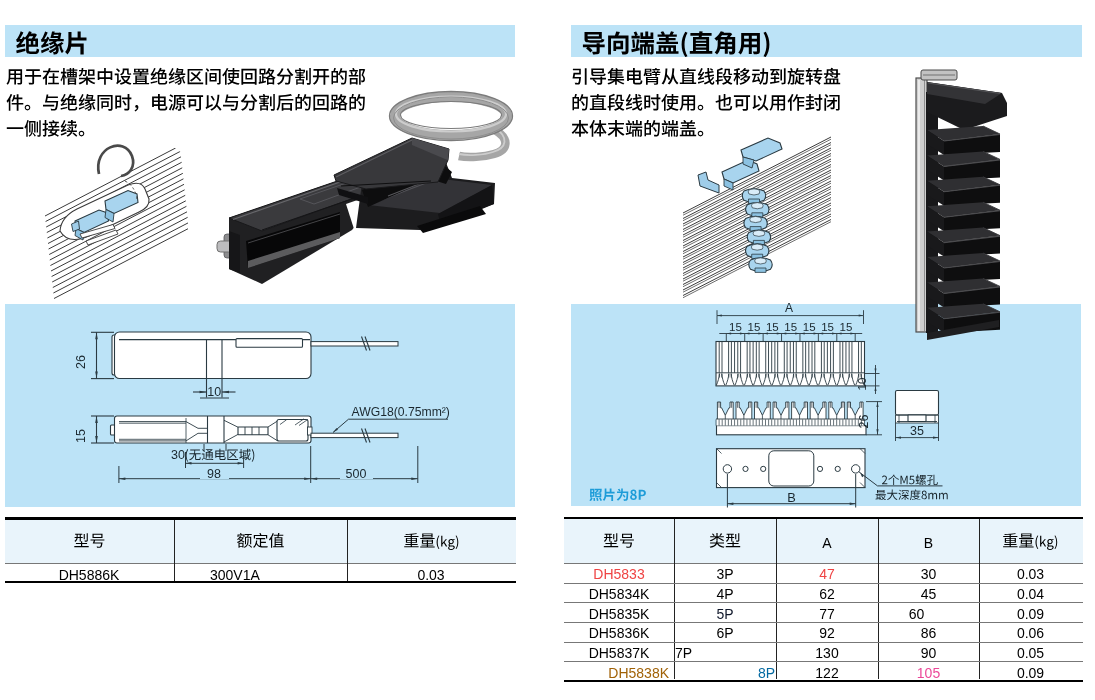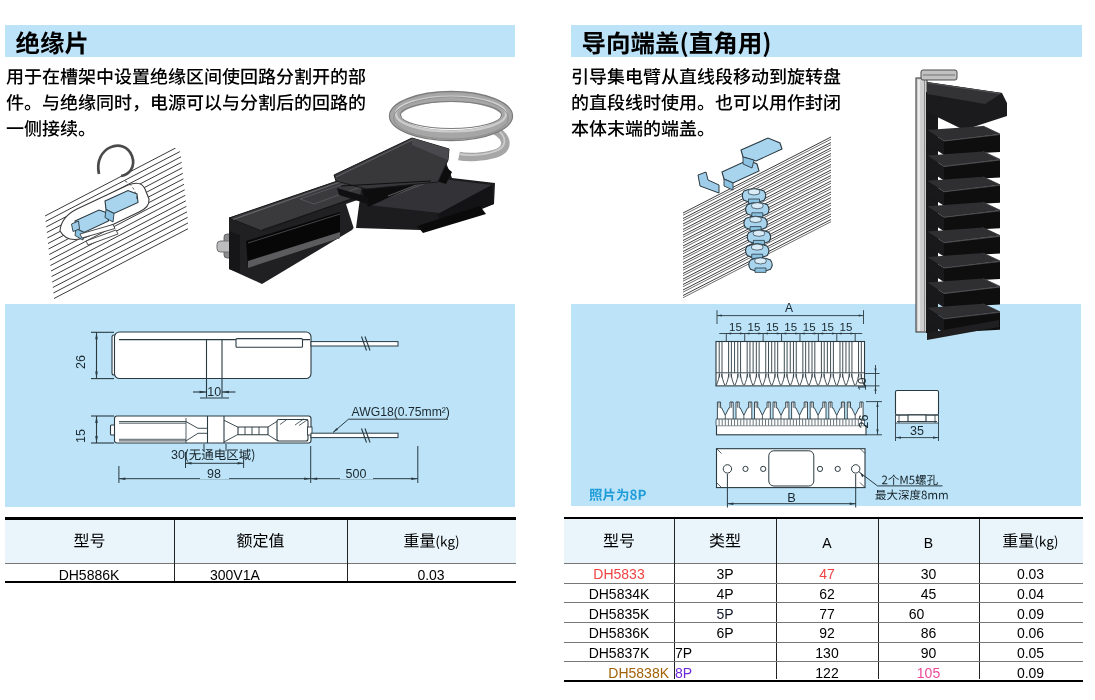--- a/index.html
+++ b/index.html
@@ -48,21 +48,21 @@
 <div style="position:absolute;left:878.5px;top:625.1800000000001px;width:100px;font:400 14px/17px 'Liberation Sans', sans-serif;color:#000;text-align:center;white-space:nowrap">86</div>
 <div style="position:absolute;left:980.5px;top:625.1800000000001px;width:100px;font:400 14px/17px 'Liberation Sans', sans-serif;color:#000000;text-align:center;white-space:nowrap">0.06</div>
 <div style="position:absolute;left:564px;top:641.74px;width:518.5px;height:1px;background:#777;"></div>
 <div style="position:absolute;left:569px;top:644.84px;width:100px;font:400 14px/17px 'Liberation Sans', sans-serif;color:#000;text-align:center;white-space:nowrap">DH5837K</div>
 <div style="position:absolute;left:675px;top:644.84px;width:100px;font:400 14px/17px 'Liberation Sans', sans-serif;color:#000;text-align:left;white-space:nowrap">7P</div>
 <div style="position:absolute;left:777px;top:644.84px;width:100px;font:400 14px/17px 'Liberation Sans', sans-serif;color:#000;text-align:center;white-space:nowrap">130</div>
 <div style="position:absolute;left:878.5px;top:644.84px;width:100px;font:400 14px/17px 'Liberation Sans', sans-serif;color:#000;text-align:center;white-space:nowrap">90</div>
 <div style="position:absolute;left:980.5px;top:644.84px;width:100px;font:400 14px/17px 'Liberation Sans', sans-serif;color:#000;text-align:center;white-space:nowrap">0.05</div>
 <div style="position:absolute;left:564px;top:661.4px;width:518.5px;height:1px;background:#777;"></div>
 <div style="position:absolute;left:569px;top:664.5px;width:100px;font:400 14px/17px 'Liberation Sans', sans-serif;color:#a16207;text-align:right;white-space:nowrap">DH5838K</div>
-<div style="position:absolute;left:675px;top:664.5px;width:100px;font:400 14px/17px 'Liberation Sans', sans-serif;color:#6d28d9;text-align:left;white-space:nowrap">8P</div>
+<div style="position:absolute;left:675px;top:664.5px;width:100px;font:400 14px/17px 'Liberation Sans', sans-serif;color:#0369a1;text-align:right;white-space:nowrap">8P</div>
 <div style="position:absolute;left:777px;top:664.5px;width:100px;font:400 14px/17px 'Liberation Sans', sans-serif;color:#000;text-align:center;white-space:nowrap">122</div>
 <div style="position:absolute;left:878.5px;top:664.5px;width:100px;font:400 14px/17px 'Liberation Sans', sans-serif;color:#ec4899;text-align:center;white-space:nowrap">105</div>
 <div style="position:absolute;left:980.5px;top:664.5px;width:100px;font:400 14px/17px 'Liberation Sans', sans-serif;color:#000;text-align:center;white-space:nowrap">0.09</div>
 <svg width="1095" height="700" viewBox="0 0 1095 700" style="position:absolute;left:0;top:0">
     <defs></defs>
 <path transform="translate(15.5,52.2)" d="M0.7 -1.7 1.2 1.1C3.7 0.5 7.0 -0.3 10.0 -1.1L9.8 -3.6C6.4 -2.8 3.0 -2.1 0.7 -1.7ZM13.5 -21.0C12.6 -18.6 11.1 -16.3 9.5 -14.6L7.7 -15.8C7.3 -14.9 6.8 -14.1 6.3 -13.3L4.2 -13.2C5.6 -15.1 6.9 -17.5 7.9 -19.7L5.2 -21.0C4.3 -18.1 2.6 -15.0 2.1 -14.3C1.5 -13.4 1.1 -12.9 0.6 -12.8C0.9 -12.0 1.3 -10.7 1.5 -10.1C1.9 -10.3 2.5 -10.5 4.7 -10.8C3.8 -9.5 3.1 -8.6 2.7 -8.2C1.9 -7.3 1.3 -6.8 0.7 -6.6C1.0 -5.9 1.4 -4.7 1.5 -4.1C2.2 -4.5 3.2 -4.8 9.6 -6.0C9.5 -6.6 9.6 -7.7 9.7 -8.5L5.4 -7.7C6.8 -9.5 8.3 -11.4 9.5 -13.4C9.9 -13.1 10.3 -12.8 10.6 -12.4V-2.1C10.6 1.0 11.6 1.8 14.7 1.8C15.4 1.8 19.0 1.8 19.7 1.8C22.5 1.8 23.3 0.7 23.7 -2.8C22.9 -2.9 21.8 -3.4 21.2 -3.8C21.0 -1.2 20.8 -0.7 19.5 -0.7C18.7 -0.7 15.7 -0.7 15.0 -0.7C13.5 -0.7 13.3 -0.9 13.3 -2.1V-5.4H22.5V-13.8H19.2C20.0 -14.9 20.9 -16.2 21.5 -17.4L19.7 -18.7L19.2 -18.6H15.5C15.7 -19.1 16.0 -19.7 16.2 -20.2ZM15.3 -11.3V-7.8H13.3V-11.3ZM17.8 -11.3H19.8V-7.8H17.8ZM17.7 -16.0C17.2 -15.2 16.8 -14.4 16.3 -13.8L16.3 -13.8H12.4C13.0 -14.5 13.5 -15.2 14.0 -16.0Z M25.5 -1.7 26.2 1.0C28.4 0.0 31.1 -1.2 33.7 -2.5L33.1 -4.8C30.3 -3.6 27.4 -2.4 25.5 -1.7ZM36.5 -20.8C36.1 -18.7 35.4 -16.0 34.9 -14.3H42.3L42.1 -13.3H33.6V-11.0H37.9C36.5 -10.1 34.8 -9.4 33.2 -8.9C33.6 -8.5 34.3 -7.4 34.6 -7.0C35.7 -7.4 36.9 -7.9 38.0 -8.6C38.3 -8.3 38.5 -8.0 38.7 -7.8C37.3 -6.8 35.2 -5.8 33.5 -5.3C34.0 -4.8 34.6 -3.9 34.9 -3.4C36.5 -4.0 38.4 -5.1 39.8 -6.1C40.0 -5.8 40.1 -5.5 40.2 -5.2C38.5 -3.6 35.5 -2.0 33.1 -1.2C33.7 -0.7 34.3 0.1 34.7 0.8C36.6 -0.0 38.9 -1.4 40.6 -2.8C40.6 -1.8 40.4 -1.1 40.1 -0.7C39.8 -0.2 39.5 -0.2 39.0 -0.2C38.5 -0.2 38.1 -0.2 37.5 -0.3C37.9 0.5 38.1 1.5 38.1 2.2C38.6 2.2 39.1 2.2 39.5 2.2C40.5 2.2 41.2 2.0 41.8 1.3C43.1 0.3 43.8 -2.7 42.7 -5.7L43.8 -6.2C44.2 -3.2 45.0 -0.6 46.5 1.0C46.9 0.3 47.7 -0.6 48.3 -1.1C46.9 -2.4 46.2 -4.7 45.8 -7.3C46.6 -7.7 47.3 -8.1 48.0 -8.6L46.1 -10.3C45.0 -9.5 43.3 -8.5 41.7 -7.7C41.3 -8.4 40.6 -9.1 39.9 -9.8C40.4 -10.1 41.0 -10.6 41.4 -11.0H48.2V-13.3H44.7C45.1 -15.2 45.5 -17.4 45.8 -19.3L43.9 -19.6L43.5 -19.4H38.9L39.2 -20.6ZM42.9 -17.5 42.7 -16.3H38.1L38.4 -17.5ZM26.1 -10.1C26.5 -10.3 27.1 -10.5 29.2 -10.7C28.4 -9.4 27.7 -8.5 27.3 -8.0C26.6 -7.2 26.1 -6.6 25.5 -6.4C25.8 -5.8 26.2 -4.6 26.3 -4.1C26.9 -4.5 27.8 -4.9 33.1 -6.4C33.0 -7.0 33.0 -8.0 33.0 -8.7L30.1 -8.0C31.5 -10.0 32.9 -12.1 34.0 -14.2L31.9 -15.6C31.5 -14.7 31.1 -13.9 30.6 -13.1L28.7 -13.0C30.0 -14.9 31.3 -17.3 32.2 -19.6L29.6 -20.6C28.8 -17.8 27.2 -14.8 26.7 -14.0C26.2 -13.3 25.7 -12.7 25.3 -12.6C25.6 -11.9 26.0 -10.6 26.1 -10.1Z M52.9 -20.3V-12.0C52.9 -7.9 52.6 -3.4 49.6 -0.1C50.3 0.4 51.4 1.6 51.9 2.3C54.0 0.1 55.1 -2.6 55.6 -5.5H64.9V2.2H68.2V-8.6H55.9C56.0 -9.6 56.0 -10.6 56.0 -11.7H71.0V-14.7H65.2V-20.8H62.1V-14.7H56.0V-20.3Z" fill="#000"></path>
 <path transform="translate(581.5,52.2)" d="M4.6 -3.8C6.2 -2.6 8.1 -0.9 8.8 0.2L11.0 -1.8C10.3 -2.7 9.0 -3.9 7.6 -4.9H15.1V-0.9C15.1 -0.5 15.0 -0.4 14.5 -0.4C14.0 -0.4 12.0 -0.4 10.5 -0.5C10.9 0.3 11.4 1.4 11.5 2.2C13.8 2.2 15.5 2.2 16.6 1.8C17.8 1.4 18.2 0.7 18.2 -0.8V-4.9H23.2V-7.6H18.2V-9.0H15.1V-7.6H1.4V-4.9H5.8ZM3.0 -18.7V-13.1C3.0 -10.2 4.5 -9.5 9.2 -9.5C10.4 -9.5 16.7 -9.5 17.9 -9.5C21.4 -9.5 22.5 -10.1 22.9 -12.6C22.0 -12.7 20.8 -13.0 20.1 -13.4C19.9 -12.1 19.5 -11.9 17.6 -11.9C16.0 -11.9 10.4 -11.9 9.2 -11.9C6.6 -11.9 6.1 -12.1 6.1 -13.1V-13.5H20.3V-20.2H3.0ZM6.1 -17.7H17.4V-16.0H6.1Z M34.7 -20.8C34.4 -19.6 33.9 -18.0 33.4 -16.7H26.6V2.2H29.5V-13.8H44.0V-1.2C44.0 -0.8 43.9 -0.7 43.4 -0.7C42.9 -0.7 41.2 -0.7 39.8 -0.8C40.2 0.0 40.7 1.4 40.8 2.2C43.0 2.2 44.5 2.2 45.6 1.7C46.6 1.2 47.0 0.4 47.0 -1.2V-16.7H36.7C37.3 -17.8 37.9 -19.0 38.4 -20.3ZM34.6 -8.9H38.9V-5.6H34.6ZM31.9 -11.4V-1.3H34.6V-3.0H41.6V-11.4Z M50.6 -12.5C51.0 -9.9 51.3 -6.6 51.3 -4.3L53.6 -4.7C53.6 -7.0 53.2 -10.3 52.8 -12.9ZM58.6 -8.0V2.2H61.2V-5.5H62.5V2.0H64.7V-5.5H66.0V2.0H68.2V0.2C68.5 0.8 68.8 1.6 68.8 2.3C69.9 2.3 70.7 2.2 71.3 1.8C72.0 1.4 72.1 0.8 72.1 -0.3V-8.0H66.2L66.8 -9.5H72.6V-12.1H58.1V-9.5H63.5L63.2 -8.0ZM68.2 -5.5H69.6V-0.3C69.6 -0.1 69.5 -0.0 69.3 -0.0L68.2 -0.0ZM58.9 -19.6V-13.3H71.8V-19.6H69.0V-15.9H66.7V-20.7H63.8V-15.9H61.6V-19.6ZM52.2 -19.9C52.7 -18.8 53.3 -17.5 53.6 -16.5H50.0V-13.8H58.3V-16.5H54.5L56.3 -17.1C56.0 -18.1 55.3 -19.5 54.7 -20.6ZM55.3 -13.0C55.2 -10.2 54.7 -6.4 54.2 -3.8C52.6 -3.5 51.0 -3.1 49.7 -2.9L50.3 -0.0C52.7 -0.6 55.6 -1.2 58.3 -2.0L58.0 -4.7L56.4 -4.3C56.9 -6.7 57.5 -9.9 57.8 -12.6Z M77.1 -6.9V-1.0H74.5V1.5H97.0V-1.0H94.5V-6.9ZM79.8 -1.0V-4.5H82.0V-1.0ZM84.6 -1.0V-4.5H86.8V-1.0ZM89.5 -1.0V-4.5H91.7V-1.0ZM89.5 -20.9C89.2 -19.9 88.6 -18.7 88.1 -17.6H82.4L83.4 -18.0C83.1 -18.8 82.4 -20.0 81.7 -20.9L79.1 -20.1C79.6 -19.4 80.1 -18.4 80.4 -17.6H76.1V-15.4H84.2V-14.1H77.5V-11.9H84.2V-10.4H75.1V-8.1H96.5V-10.4H87.2V-11.9H94.1V-14.1H87.2V-15.4H95.3V-17.6H91.1C91.5 -18.4 92.0 -19.3 92.5 -20.2Z M103.8 4.9 106.0 4.0C103.9 0.4 103.0 -3.7 103.0 -7.7C103.0 -11.7 103.9 -15.9 106.0 -19.5L103.8 -20.4C101.4 -16.6 100.1 -12.6 100.1 -7.7C100.1 -2.8 101.4 1.2 103.8 4.9Z M111.5 -15.2V-1.2H108.3V1.5H130.8V-1.2H127.6V-15.2H120.1L120.4 -16.5H130.1V-19.1H120.9L121.2 -20.6L117.9 -20.9L117.7 -19.1H108.9V-16.5H117.4L117.2 -15.2ZM114.3 -9.4H124.7V-8.1H114.3ZM114.3 -11.5V-12.8H124.7V-11.5ZM114.3 -6.0H124.7V-4.7H114.3ZM114.3 -1.2V-2.5H124.7V-1.2Z M139.2 -12.6H143.3V-10.4H139.2ZM139.2 -15.2H139.1C139.6 -15.8 140.0 -16.4 140.5 -17.0H146.5C146.0 -16.4 145.5 -15.7 145.0 -15.2ZM150.6 -12.6V-10.4H146.3V-12.6ZM139.3 -20.9C138.1 -18.5 136.0 -15.7 132.9 -13.7C133.5 -13.2 134.5 -12.2 135.0 -11.5L136.2 -12.4V-8.8C136.2 -5.9 135.9 -2.2 133.2 0.3C133.9 0.7 135.1 1.8 135.5 2.4C137.1 0.9 138.1 -1.1 138.6 -3.1H143.3V1.6H146.3V-3.1H150.6V-1.2C150.6 -0.8 150.5 -0.6 150.1 -0.6C149.7 -0.6 148.2 -0.6 147.0 -0.7C147.4 0.0 147.9 1.3 148.0 2.2C150.0 2.2 151.4 2.1 152.4 1.7C153.3 1.2 153.7 0.4 153.7 -1.1V-15.2H148.4C149.3 -16.2 150.2 -17.2 150.8 -18.2L148.8 -19.5L148.3 -19.4H142.0L142.5 -20.3ZM139.2 -7.9H143.3V-5.7H139.0C139.1 -6.5 139.2 -7.2 139.2 -7.9ZM150.6 -7.9V-5.7H146.3V-7.9Z M159.7 -19.2V-10.4C159.7 -6.9 159.5 -2.5 156.8 0.4C157.5 0.8 158.7 1.8 159.2 2.3C160.9 0.4 161.8 -2.3 162.2 -5.0H167.3V1.9H170.3V-5.0H175.4V-1.3C175.4 -0.9 175.2 -0.7 174.8 -0.7C174.3 -0.7 172.7 -0.7 171.3 -0.8C171.7 0.0 172.2 1.3 172.3 2.1C174.5 2.1 176.0 2.0 177.0 1.5C178.0 1.1 178.4 0.3 178.4 -1.3V-19.2ZM162.6 -16.4H167.3V-13.5H162.6ZM175.4 -16.4V-13.5H170.3V-16.4ZM162.6 -10.8H167.3V-7.7H162.6C162.6 -8.7 162.6 -9.6 162.6 -10.4ZM175.4 -10.8V-7.7H170.3V-10.8Z M184.3 4.9C186.6 1.2 187.9 -2.8 187.9 -7.7C187.9 -12.6 186.6 -16.6 184.3 -20.4L182.0 -19.5C184.1 -15.9 185.0 -11.7 185.0 -7.7C185.0 -3.7 184.1 0.4 182.0 4.0Z" fill="#000"></path>
 <path transform="translate(6,83.2)" d="M2.7 -13.9V-7.5C2.7 -4.9 2.5 -1.7 0.5 0.5C0.9 0.7 1.6 1.3 1.8 1.6C3.2 0.1 3.8 -1.9 4.1 -3.9H8.3V1.3H10.0V-3.9H14.4V-0.6C14.4 -0.3 14.3 -0.2 13.9 -0.2C13.6 -0.2 12.4 -0.2 11.2 -0.2C11.4 0.2 11.7 1.0 11.8 1.4C13.4 1.4 14.5 1.4 15.2 1.1C15.8 0.9 16.1 0.4 16.1 -0.6V-13.9ZM4.4 -12.3H8.3V-9.8H4.4ZM14.4 -12.3V-9.8H10.0V-12.3ZM4.4 -8.2H8.3V-5.5H4.3C4.3 -6.2 4.4 -6.8 4.4 -7.5ZM14.4 -8.2V-5.5H10.0V-8.2Z M20.2 -14.0V-12.3H26.3V-8.1H19.0V-6.4H26.3V-0.8C26.3 -0.4 26.1 -0.3 25.7 -0.3C25.3 -0.3 23.9 -0.3 22.5 -0.4C22.8 0.1 23.1 0.9 23.2 1.4C25.0 1.4 26.3 1.4 27.0 1.1C27.8 0.8 28.1 0.3 28.1 -0.8V-6.4H35.1V-8.1H28.1V-12.3H33.8V-14.0Z M42.9 -15.2C42.6 -14.3 42.3 -13.4 42.0 -12.5H37.1V-10.9H41.2C40.1 -8.7 38.6 -6.7 36.6 -5.3C36.8 -4.9 37.2 -4.2 37.4 -3.7C38.1 -4.2 38.7 -4.7 39.3 -5.3V1.5H41.0V-7.3C41.9 -8.4 42.6 -9.6 43.2 -10.9H53.0V-12.5H43.9C44.2 -13.3 44.4 -14.0 44.7 -14.8ZM46.7 -10.0V-6.8H42.8V-5.2H46.7V-0.5H42.1V1.1H52.9V-0.5H48.4V-5.2H52.2V-6.8H48.4V-10.0Z M62.5 -8.0H63.9V-6.9H62.5ZM65.2 -8.0H66.6V-6.9H65.2ZM67.9 -8.0H69.4V-6.9H67.9ZM62.5 -10.3H63.9V-9.1H62.5ZM65.2 -10.3H66.6V-9.1H65.2ZM67.9 -10.3H69.4V-9.1H67.9ZM66.6 -15.2V-13.8H65.2V-15.2H63.7V-13.8H60.5V-12.4H63.7V-11.4H61.1V-5.7H70.8V-11.4H68.1V-12.4H71.4V-13.8H68.1V-15.2ZM65.2 -11.4V-12.4H66.6V-11.4ZM63.4 -1.4H68.5V-0.3H63.4ZM63.4 -2.6V-3.7H68.5V-2.6ZM61.8 -5.0V1.6H63.4V1.0H68.5V1.5H70.1V-5.0ZM57.1 -15.2V-11.4H54.9V-9.8H57.0C56.5 -7.5 55.5 -4.8 54.5 -3.3C54.7 -2.9 55.1 -2.2 55.3 -1.8C56.0 -2.8 56.6 -4.4 57.1 -6.1V1.5H58.7V-6.7C59.2 -5.8 59.7 -4.8 59.9 -4.2L60.8 -5.5C60.5 -5.9 59.2 -7.9 58.7 -8.6V-9.8H60.6V-11.4H58.7V-15.2Z M83.6 -12.3H86.8V-8.9H83.6ZM82.0 -13.8V-7.5H88.5V-13.8ZM80.1 -7.0V-5.5H73.0V-3.9H79.0C77.5 -2.3 75.0 -0.9 72.6 -0.2C73.0 0.2 73.5 0.8 73.7 1.2C76.0 0.4 78.4 -1.2 80.1 -3.0V1.5H81.8V-3.0C83.5 -1.2 85.9 0.3 88.2 1.1C88.5 0.6 89.0 -0.0 89.3 -0.4C86.9 -1.0 84.5 -2.4 82.9 -3.9H88.8V-5.5H81.8V-7.0ZM75.7 -15.2C75.6 -14.5 75.6 -13.9 75.5 -13.3H73.0V-11.9H75.4C75.0 -10.0 74.3 -8.6 72.6 -7.7C72.9 -7.4 73.4 -6.8 73.6 -6.4C75.7 -7.6 76.6 -9.4 77.0 -11.9H79.2C79.1 -9.8 78.9 -8.9 78.7 -8.7C78.6 -8.5 78.4 -8.5 78.2 -8.5C77.9 -8.5 77.3 -8.5 76.7 -8.6C76.9 -8.2 77.1 -7.5 77.1 -7.1C77.9 -7.0 78.6 -7.0 79.0 -7.1C79.4 -7.1 79.8 -7.3 80.1 -7.6C80.5 -8.1 80.7 -9.5 80.9 -12.7C80.9 -12.9 80.9 -13.3 80.9 -13.3H77.2C77.2 -13.9 77.3 -14.5 77.3 -15.2Z M98.1 -15.2V-12.0H91.7V-3.2H93.4V-4.3H98.1V1.5H99.8V-4.3H104.6V-3.3H106.3V-12.0H99.8V-15.2ZM93.4 -6.0V-10.3H98.1V-6.0ZM104.6 -6.0H99.8V-10.3H104.6Z M110.0 -13.9C111.0 -13.0 112.2 -11.8 112.8 -11.0L114.0 -12.2C113.4 -13.0 112.1 -14.1 111.1 -14.9ZM108.7 -9.6V-8.0H111.1V-1.9C111.1 -1.1 110.5 -0.5 110.2 -0.2C110.5 0.1 110.9 0.8 111.1 1.2C111.4 0.8 111.9 0.4 115.2 -2.2C115.0 -2.5 114.7 -3.1 114.5 -3.6L112.7 -2.2V-9.6ZM116.7 -14.6V-12.6C116.7 -11.3 116.3 -9.9 114.0 -8.9C114.3 -8.6 114.9 -8.0 115.1 -7.6C117.7 -8.8 118.3 -10.8 118.3 -12.5V-13.0H121.1V-10.5C121.1 -9.0 121.4 -8.4 122.9 -8.4C123.1 -8.4 123.9 -8.4 124.2 -8.4C124.5 -8.4 125.0 -8.4 125.2 -8.5C125.1 -8.9 125.1 -9.5 125.0 -9.9C124.8 -9.8 124.4 -9.8 124.1 -9.8C123.9 -9.8 123.2 -9.8 123.0 -9.8C122.8 -9.8 122.7 -10.0 122.7 -10.5V-14.6ZM122.2 -5.7C121.6 -4.5 120.7 -3.4 119.7 -2.6C118.6 -3.4 117.7 -4.5 117.1 -5.7ZM114.9 -7.3V-5.7H116.0L115.5 -5.5C116.2 -4.0 117.1 -2.7 118.3 -1.6C117.0 -0.8 115.5 -0.3 113.9 0.0C114.2 0.4 114.6 1.1 114.7 1.5C116.5 1.1 118.2 0.4 119.6 -0.5C121.0 0.4 122.6 1.1 124.4 1.5C124.6 1.1 125.1 0.4 125.4 0.0C123.8 -0.3 122.3 -0.9 121.0 -1.6C122.5 -2.9 123.6 -4.7 124.3 -6.9L123.3 -7.4L123.0 -7.3Z M137.8 -13.4H140.4V-12.0H137.8ZM133.7 -13.4H136.3V-12.0H133.7ZM129.6 -13.4H132.1V-12.0H129.6ZM129.3 -7.7V-0.2H127.0V1.0H143.1V-0.2H140.7V-7.7H135.2L135.4 -8.6H142.6V-9.9H135.6L135.8 -10.8H142.2V-14.5H128.0V-10.8H134.0L133.9 -9.9H127.2V-8.6H133.7L133.6 -7.7ZM130.9 -0.2V-1.2H139.0V-0.2ZM130.9 -4.8H139.0V-3.9H130.9ZM130.9 -5.7V-6.6H139.0V-5.7ZM130.9 -3.0H139.0V-2.1H130.9Z M144.6 -1.1 144.9 0.5C146.7 0.1 149.1 -0.5 151.4 -1.1L151.2 -2.5C148.8 -1.9 146.3 -1.4 144.6 -1.1ZM154.0 -15.4C153.4 -13.6 152.4 -11.9 151.2 -10.6L149.8 -11.4C149.5 -10.8 149.1 -10.2 148.8 -9.6L146.8 -9.4C147.8 -10.9 148.9 -12.8 149.7 -14.6L148.1 -15.3C147.4 -13.1 146.0 -10.8 145.6 -10.2C145.2 -9.6 144.9 -9.2 144.5 -9.1C144.7 -8.7 145.0 -7.9 145.1 -7.5C145.4 -7.7 145.8 -7.8 147.8 -8.0C147.0 -7.0 146.4 -6.2 146.1 -5.8C145.5 -5.2 145.0 -4.7 144.6 -4.6C144.8 -4.2 145.0 -3.5 145.1 -3.2C145.6 -3.4 146.2 -3.6 151.1 -4.6C151.1 -4.9 151.1 -5.5 151.1 -6.0L147.4 -5.3C148.6 -6.6 149.7 -8.2 150.7 -9.8C151.1 -9.5 151.6 -9.1 151.8 -8.8L151.9 -8.9V-1.3C151.9 0.7 152.5 1.2 154.7 1.2C155.1 1.2 158.2 1.2 158.7 1.2C160.6 1.2 161.1 0.5 161.3 -2.0C160.8 -2.1 160.2 -2.3 159.8 -2.6C159.7 -0.7 159.6 -0.3 158.6 -0.3C157.9 -0.3 155.3 -0.3 154.8 -0.3C153.6 -0.3 153.4 -0.4 153.4 -1.3V-4.2H160.4V-10.1H157.7C158.3 -10.9 158.9 -11.9 159.4 -12.8L158.3 -13.6L158.0 -13.5H154.9C155.2 -13.9 155.4 -14.4 155.6 -14.9ZM155.4 -8.6V-5.6H153.4V-8.6ZM156.9 -8.6H158.8V-5.6H156.9ZM157.1 -12.0C156.8 -11.3 156.4 -10.6 156.0 -10.1L156.0 -10.1H152.9C153.3 -10.7 153.8 -11.3 154.2 -12.0Z M162.8 -1.1 163.2 0.5C164.8 -0.2 166.8 -1.1 168.7 -1.9L168.3 -3.3C166.3 -2.4 164.2 -1.6 162.8 -1.1ZM170.9 -15.2C170.6 -13.7 170.1 -11.8 169.7 -10.5H175.3L175.1 -9.6H168.6V-8.2H172.3C171.2 -7.4 169.7 -6.8 168.4 -6.4C168.7 -6.1 169.1 -5.5 169.3 -5.2C170.2 -5.6 171.1 -6.0 172.0 -6.5C172.3 -6.3 172.5 -6.0 172.8 -5.7C171.7 -4.9 170.0 -4.1 168.7 -3.7C169.0 -3.4 169.4 -2.9 169.6 -2.6C170.8 -3.1 172.3 -3.9 173.4 -4.7C173.6 -4.4 173.7 -4.1 173.8 -3.8C172.5 -2.5 170.3 -1.2 168.4 -0.6C168.7 -0.3 169.1 0.2 169.3 0.6C170.9 -0.1 172.7 -1.2 174.1 -2.3C174.1 -1.3 173.9 -0.6 173.6 -0.2C173.4 0.1 173.1 0.1 172.7 0.1C172.4 0.1 172.0 0.1 171.6 0.0C171.8 0.5 171.9 1.1 171.9 1.5C172.3 1.5 172.7 1.5 173.1 1.5C173.7 1.5 174.2 1.4 174.6 0.9C175.6 0.2 176.0 -2.1 175.1 -4.4L176.1 -4.8C176.5 -2.6 177.1 -0.5 178.3 0.6C178.6 0.2 179.0 -0.3 179.4 -0.6C178.3 -1.5 177.6 -3.4 177.3 -5.4C177.9 -5.7 178.5 -6.1 179.0 -6.5L177.9 -7.5C177.1 -6.9 175.8 -6.1 174.6 -5.5C174.2 -6.1 173.7 -6.7 173.1 -7.2C173.6 -7.5 174.0 -7.8 174.4 -8.2H179.3V-9.6H176.6C176.9 -11.0 177.2 -12.7 177.4 -14.0L176.3 -14.2L176.1 -14.1H172.2L172.5 -15.0ZM175.8 -12.9 175.5 -11.7H171.6L171.9 -12.9ZM163.2 -7.5C163.4 -7.7 163.9 -7.8 165.7 -8.0C165.1 -6.9 164.4 -6.1 164.1 -5.7C163.6 -5.1 163.2 -4.6 162.8 -4.6C163.0 -4.2 163.2 -3.5 163.3 -3.2C163.7 -3.4 164.3 -3.7 168.3 -4.8C168.2 -5.1 168.2 -5.7 168.2 -6.2L165.6 -5.5C166.8 -7.0 167.9 -8.8 168.8 -10.5L167.6 -11.3C167.3 -10.7 166.9 -10.1 166.6 -9.4L164.8 -9.3C165.8 -10.8 166.8 -12.7 167.6 -14.5L166.1 -15.1C165.4 -12.9 164.1 -10.7 163.7 -10.1C163.3 -9.5 163.0 -9.1 162.7 -9.0C162.8 -8.6 163.1 -7.8 163.2 -7.5Z M196.7 -14.3H181.6V1.0H197.2V-0.6H183.3V-12.7H196.7ZM184.7 -10.3C186.0 -9.2 187.5 -8.0 188.9 -6.7C187.4 -5.2 185.7 -4.0 184.0 -3.0C184.4 -2.7 185.1 -2.0 185.4 -1.7C187.0 -2.7 188.6 -4.0 190.1 -5.6C191.6 -4.2 193.0 -2.8 193.9 -1.7L195.2 -3.0C194.3 -4.0 192.9 -5.4 191.3 -6.8C192.6 -8.2 193.7 -9.7 194.7 -11.3L193.1 -11.9C192.2 -10.5 191.2 -9.1 190.1 -7.9C188.6 -9.1 187.2 -10.3 185.9 -11.3Z M199.5 -11.0V1.5H201.2V-11.0ZM199.7 -14.2C200.6 -13.4 201.5 -12.2 201.9 -11.4L203.3 -12.4C202.9 -13.2 201.9 -14.2 201.1 -15.0ZM205.0 -5.2H209.0V-3.1H205.0ZM205.0 -8.7H209.0V-6.6H205.0ZM203.5 -10.1V-1.7H210.6V-10.1ZM204.2 -14.2V-12.6H212.9V-0.4C212.9 -0.2 212.8 -0.1 212.6 -0.1C212.3 -0.1 211.6 -0.1 211.0 -0.1C211.2 0.3 211.4 1.0 211.5 1.4C212.6 1.4 213.4 1.4 213.9 1.1C214.5 0.8 214.6 0.4 214.6 -0.4V-14.2Z M226.7 -15.1V-13.3H221.9V-11.7H226.7V-10.2H222.3V-5.1H226.5C226.4 -4.2 226.2 -3.4 225.7 -2.6C224.9 -3.2 224.2 -4.0 223.7 -4.8L222.3 -4.3C222.9 -3.2 223.8 -2.3 224.7 -1.5C223.9 -0.8 222.8 -0.3 221.2 0.1C221.5 0.5 222.0 1.2 222.2 1.5C224.0 1.0 225.2 0.3 226.1 -0.5C227.9 0.5 230.1 1.2 232.6 1.5C232.8 1.0 233.2 0.4 233.6 0.0C231.1 -0.3 228.9 -0.8 227.1 -1.7C227.8 -2.8 228.1 -3.9 228.2 -5.1H232.8V-10.2H228.3V-11.7H233.4V-13.3H228.3V-15.1ZM223.9 -8.8H226.7V-7.0V-6.5H223.9ZM228.3 -8.8H231.2V-6.5H228.3V-7.0ZM220.8 -15.2C219.8 -12.6 218.1 -10.0 216.3 -8.3C216.6 -7.9 217.1 -6.9 217.2 -6.6C217.8 -7.1 218.4 -7.8 219.0 -8.6V1.6H220.6V-11.1C221.3 -12.3 221.9 -13.5 222.4 -14.7Z M241.0 -8.8H244.8V-5.1H241.0ZM239.4 -10.3V-3.6H246.5V-10.3ZM235.4 -14.5V1.5H237.2V0.5H248.8V1.5H250.6V-14.5ZM237.2 -1.1V-12.8H248.8V-1.1Z M255.0 -13.0H258.0V-10.2H255.0ZM252.6 -0.9 252.9 0.7C254.9 0.3 257.5 -0.4 260.0 -1.0L259.8 -2.5L257.6 -2.0V-4.9H259.7C259.9 -4.6 260.1 -4.3 260.2 -4.1L261.0 -4.5V1.5H262.5V0.8H266.6V1.4H268.2V-4.5L268.6 -4.4C268.8 -4.8 269.3 -5.5 269.6 -5.8C268.1 -6.3 266.7 -7.2 265.7 -8.2C266.8 -9.5 267.7 -11.1 268.3 -13.0L267.2 -13.5L266.9 -13.4H263.8C264.0 -13.9 264.1 -14.3 264.3 -14.8L262.7 -15.2C262.0 -13.1 260.9 -11.1 259.5 -9.8V-14.5H253.5V-8.7H256.1V-1.7L254.9 -1.4V-7.2H253.5V-1.1ZM262.5 -0.6V-3.7H266.6V-0.6ZM266.1 -12.0C265.7 -11.0 265.2 -10.1 264.5 -9.3C263.9 -10.1 263.3 -10.9 262.9 -11.6L263.1 -12.0ZM262.1 -5.1C263.0 -5.6 263.8 -6.3 264.6 -7.0C265.3 -6.3 266.1 -5.7 267.1 -5.1ZM263.5 -8.2C262.4 -7.1 261.1 -6.2 259.7 -5.6V-6.4H257.6V-8.7H259.5V-9.6C259.9 -9.3 260.5 -8.8 260.7 -8.6C261.2 -9.1 261.6 -9.6 262.1 -10.3C262.5 -9.6 263.0 -8.9 263.5 -8.2Z M282.2 -14.9 280.7 -14.3C281.6 -12.3 283.1 -10.2 284.5 -8.5H273.9C275.3 -10.1 276.6 -12.2 277.5 -14.4L275.7 -14.9C274.7 -12.1 272.8 -9.6 270.7 -8.1C271.1 -7.8 271.8 -7.1 272.2 -6.8C272.6 -7.1 273.0 -7.5 273.4 -8.0V-6.8H276.6C276.2 -3.9 275.3 -1.3 271.1 0.1C271.5 0.4 272.0 1.1 272.2 1.6C276.8 -0.1 278.0 -3.3 278.4 -6.8H282.9C282.7 -2.7 282.5 -1.0 282.0 -0.5C281.8 -0.4 281.6 -0.3 281.3 -0.3C280.9 -0.3 279.8 -0.3 278.7 -0.4C279.0 0.1 279.2 0.8 279.3 1.3C280.4 1.3 281.5 1.3 282.1 1.3C282.7 1.2 283.2 1.1 283.6 0.6C284.2 -0.2 284.4 -2.2 284.7 -7.7L284.7 -8.3C285.1 -7.8 285.6 -7.3 286.0 -6.9C286.3 -7.4 287.0 -8.0 287.4 -8.4C285.5 -9.8 283.3 -12.5 282.2 -14.9Z M300.0 -12.8V-2.9H301.6V-12.8ZM303.3 -15.1V-0.5C303.3 -0.2 303.2 -0.1 302.9 -0.1C302.6 -0.1 301.6 -0.1 300.6 -0.1C300.9 0.3 301.1 1.0 301.1 1.5C302.6 1.5 303.5 1.4 304.1 1.2C304.6 0.9 304.8 0.4 304.8 -0.5V-15.1ZM290.2 -4.0V1.5H291.6V0.6H296.5V1.4H298.0V-4.0H294.9V-5.3H298.8V-6.5H294.9V-7.5H297.4V-8.7H294.9V-9.6H297.9V-10.7H299.0V-13.5H295.1C295.0 -14.0 294.7 -14.7 294.4 -15.3L292.8 -14.9C293.0 -14.5 293.2 -14.0 293.3 -13.5H289.1V-10.6H290.1V-9.6H293.3V-8.7H290.5V-7.5H293.3V-6.5H289.2V-5.3H293.3V-4.0ZM293.3 -11.8V-10.9H290.6V-12.3H297.4V-10.9H294.9V-11.8ZM291.6 -0.7V-2.6H296.5V-0.7Z M317.5 -12.5V-7.6H312.9V-8.3V-12.5ZM306.9 -7.6V-6.0H311.0C310.7 -3.7 309.7 -1.4 306.9 0.3C307.3 0.6 308.0 1.2 308.2 1.6C311.5 -0.5 312.5 -3.2 312.8 -6.0H317.5V1.5H319.3V-6.0H323.2V-7.6H319.3V-12.5H322.6V-14.1H307.5V-12.5H311.1V-8.3V-7.6Z M333.8 -7.5C334.8 -6.2 335.9 -4.4 336.5 -3.3L337.9 -4.2C337.3 -5.2 336.1 -7.0 335.1 -8.2ZM334.7 -15.2C334.1 -12.9 333.1 -10.4 332.0 -8.9V-12.3H329.0C329.3 -13.1 329.7 -14.0 330.0 -14.9L328.1 -15.2C328.0 -14.3 327.7 -13.2 327.5 -12.3H325.5V1.0H327.0V-0.4H332.0V-8.7C332.4 -8.5 333.0 -8.0 333.3 -7.8C333.9 -8.6 334.4 -9.6 334.9 -10.8H339.2C339.0 -4.0 338.7 -1.2 338.2 -0.6C338.0 -0.4 337.8 -0.3 337.4 -0.3C337.0 -0.3 335.9 -0.3 334.7 -0.4C335.0 0.0 335.2 0.8 335.3 1.2C336.3 1.3 337.4 1.3 338.0 1.2C338.7 1.1 339.2 1.0 339.6 0.4C340.3 -0.5 340.6 -3.4 340.8 -11.6C340.8 -11.8 340.8 -12.4 340.8 -12.4H335.6C335.8 -13.2 336.1 -14.0 336.3 -14.8ZM327.0 -10.8H330.4V-7.4H327.0ZM327.0 -1.9V-5.9H330.4V-1.9Z M353.1 -14.3V1.5H354.7V-12.7H357.2C356.7 -11.4 356.1 -9.4 355.5 -8.0C357.0 -6.5 357.4 -5.1 357.4 -4.1C357.4 -3.5 357.3 -3.0 357.0 -2.8C356.8 -2.6 356.5 -2.6 356.3 -2.6C355.9 -2.6 355.5 -2.6 355.0 -2.6C355.3 -2.1 355.4 -1.5 355.4 -1.0C356.0 -1.0 356.5 -1.0 356.9 -1.0C357.4 -1.1 357.8 -1.2 358.1 -1.4C358.7 -1.9 359.0 -2.8 359.0 -3.9C359.0 -5.1 358.6 -6.6 357.1 -8.2C357.8 -9.8 358.6 -11.9 359.2 -13.6L358.1 -14.3L357.8 -14.3ZM346.3 -14.9C346.5 -14.3 346.8 -13.7 346.9 -13.1H343.4V-11.6H349.5C349.3 -10.6 348.8 -9.2 348.3 -8.3H345.7L347.0 -8.6C346.8 -9.4 346.3 -10.6 345.8 -11.6L344.4 -11.2C344.8 -10.3 345.3 -9.1 345.4 -8.3H342.8V-6.7H352.3V-8.3H350.0C350.4 -9.1 350.8 -10.2 351.2 -11.2L349.6 -11.6H351.9V-13.1H348.7C348.5 -13.8 348.1 -14.6 347.8 -15.3ZM343.8 -5.2V1.4H345.4V0.6H349.9V1.3H351.6V-5.2ZM345.4 -0.9V-3.7H349.9V-0.9Z" fill="#000"></path>
 <path transform="translate(6,109.2)" d="M5.7 -6.3V-4.7H10.7V1.5H12.5V-4.7H17.3V-6.3H12.5V-9.9H16.4V-11.6H12.5V-15.0H10.7V-11.6H8.7C8.9 -12.3 9.1 -13.1 9.3 -13.9L7.6 -14.3C7.3 -12.0 6.5 -9.6 5.5 -8.2C5.9 -8.0 6.6 -7.6 6.9 -7.4C7.4 -8.1 7.8 -8.9 8.2 -9.9H10.7V-6.3ZM4.6 -15.1C3.7 -12.5 2.1 -9.8 0.5 -8.1C0.8 -7.7 1.2 -6.8 1.4 -6.4C1.9 -6.9 2.4 -7.5 2.8 -8.1V1.5H4.4V-10.7C5.1 -12.0 5.7 -13.3 6.2 -14.6Z M21.5 -4.4C19.9 -4.4 18.7 -3.1 18.7 -1.6C18.7 -0.1 19.9 1.2 21.5 1.2C23.1 1.2 24.3 -0.1 24.3 -1.6C24.3 -3.1 23.1 -4.4 21.5 -4.4ZM21.5 0.1C20.5 0.1 19.8 -0.6 19.8 -1.6C19.8 -2.6 20.5 -3.3 21.5 -3.3C22.4 -3.3 23.2 -2.6 23.2 -1.6C23.2 -0.6 22.4 0.1 21.5 0.1Z M37.0 -4.5V-2.8H48.2V-4.5ZM40.6 -14.8C40.2 -12.3 39.5 -8.8 38.9 -6.7H50.3C50.0 -2.9 49.5 -1.0 48.9 -0.5C48.6 -0.3 48.3 -0.3 47.9 -0.3C47.3 -0.3 45.9 -0.3 44.5 -0.5C44.9 0.0 45.1 0.7 45.1 1.2C46.4 1.3 47.7 1.3 48.4 1.3C49.3 1.2 49.8 1.1 50.3 0.5C51.2 -0.3 51.7 -2.4 52.1 -7.5C52.2 -7.8 52.2 -8.3 52.2 -8.3H41.1L41.7 -11.2H51.9V-12.8H42.0L42.3 -14.7Z M54.6 -1.1 54.9 0.5C56.7 0.1 59.1 -0.5 61.4 -1.1L61.2 -2.5C58.8 -1.9 56.3 -1.4 54.6 -1.1ZM64.0 -15.4C63.4 -13.6 62.4 -11.9 61.2 -10.6L59.9 -11.4C59.5 -10.8 59.1 -10.2 58.8 -9.6L56.8 -9.4C57.8 -10.9 58.9 -12.8 59.7 -14.6L58.1 -15.3C57.4 -13.1 56.0 -10.8 55.6 -10.2C55.2 -9.6 54.9 -9.2 54.5 -9.1C54.7 -8.7 55.0 -7.9 55.1 -7.5C55.4 -7.7 55.8 -7.8 57.8 -8.0C57.0 -7.0 56.4 -6.2 56.1 -5.8C55.5 -5.2 55.0 -4.7 54.6 -4.6C54.8 -4.2 55.0 -3.5 55.1 -3.2C55.6 -3.4 56.2 -3.6 61.1 -4.6C61.1 -4.9 61.1 -5.5 61.1 -6.0L57.4 -5.3C58.6 -6.6 59.7 -8.2 60.7 -9.8C61.1 -9.5 61.6 -9.1 61.8 -8.8L61.9 -8.9V-1.3C61.9 0.7 62.5 1.2 64.7 1.2C65.1 1.2 68.2 1.2 68.7 1.2C70.6 1.2 71.1 0.5 71.3 -2.0C70.8 -2.1 70.2 -2.3 69.8 -2.6C69.7 -0.7 69.6 -0.3 68.6 -0.3C67.9 -0.3 65.3 -0.3 64.8 -0.3C63.6 -0.3 63.5 -0.4 63.5 -1.3V-4.2H70.4V-10.1H67.7C68.3 -10.9 68.9 -11.9 69.4 -12.8L68.3 -13.6L68.0 -13.5H64.9C65.2 -13.9 65.4 -14.4 65.6 -14.9ZM65.4 -8.6V-5.6H63.5V-8.6ZM66.9 -8.6H68.8V-5.6H66.9ZM67.1 -12.0C66.8 -11.3 66.4 -10.6 66.0 -10.1L66.0 -10.1H62.9C63.3 -10.7 63.8 -11.3 64.2 -12.0Z M72.8 -1.1 73.2 0.5C74.8 -0.2 76.8 -1.1 78.7 -1.9L78.3 -3.3C76.3 -2.4 74.2 -1.6 72.8 -1.1ZM80.9 -15.2C80.6 -13.7 80.1 -11.8 79.7 -10.5H85.3L85.1 -9.6H78.6V-8.2H82.3C81.2 -7.4 79.7 -6.8 78.4 -6.4C78.7 -6.1 79.1 -5.5 79.3 -5.2C80.2 -5.6 81.1 -6.0 82.0 -6.5C82.3 -6.3 82.5 -6.0 82.8 -5.7C81.7 -4.9 80.0 -4.1 78.7 -3.7C79.0 -3.4 79.4 -2.9 79.6 -2.6C80.8 -3.1 82.3 -3.9 83.4 -4.7C83.6 -4.4 83.7 -4.1 83.8 -3.8C82.5 -2.5 80.3 -1.2 78.4 -0.6C78.7 -0.3 79.1 0.2 79.3 0.6C80.9 -0.1 82.7 -1.2 84.1 -2.3C84.1 -1.3 83.9 -0.6 83.6 -0.2C83.4 0.1 83.1 0.1 82.7 0.1C82.4 0.1 82.0 0.1 81.6 0.0C81.8 0.5 81.9 1.1 81.9 1.5C82.3 1.5 82.7 1.5 83.1 1.5C83.7 1.5 84.2 1.4 84.6 0.9C85.6 0.2 86.0 -2.1 85.1 -4.4L86.1 -4.8C86.5 -2.6 87.1 -0.5 88.3 0.6C88.6 0.2 89.0 -0.3 89.4 -0.6C88.3 -1.5 87.6 -3.4 87.3 -5.4C87.9 -5.7 88.5 -6.1 89.0 -6.5L87.9 -7.5C87.1 -6.9 85.8 -6.1 84.6 -5.5C84.2 -6.1 83.7 -6.7 83.1 -7.2C83.6 -7.5 84.0 -7.8 84.4 -8.2H89.3V-9.6H86.6C86.9 -11.0 87.2 -12.7 87.4 -14.0L86.3 -14.2L86.1 -14.1H82.2L82.5 -15.0ZM85.8 -12.9 85.5 -11.7H81.6L81.9 -12.9ZM73.2 -7.5C73.4 -7.7 73.9 -7.8 75.7 -8.0C75.1 -6.9 74.4 -6.1 74.1 -5.7C73.6 -5.1 73.2 -4.6 72.8 -4.6C73.0 -4.2 73.2 -3.5 73.3 -3.2C73.7 -3.4 74.3 -3.7 78.3 -4.8C78.2 -5.1 78.2 -5.7 78.2 -6.2L75.6 -5.5C76.8 -7.0 77.9 -8.8 78.8 -10.5L77.6 -11.3C77.3 -10.7 77.0 -10.1 76.6 -9.4L74.8 -9.3C75.8 -10.8 76.8 -12.7 77.6 -14.5L76.1 -15.1C75.4 -12.9 74.1 -10.7 73.7 -10.1C73.3 -9.5 73.0 -9.1 72.7 -9.0C72.8 -8.6 73.1 -7.8 73.2 -7.5Z M94.5 -11.1V-9.6H103.6V-11.1ZM96.9 -6.5H101.1V-3.5H96.9ZM95.4 -7.9V-0.8H96.9V-2.1H102.7V-7.9ZM91.5 -14.3V1.5H93.1V-12.7H104.9V-0.5C104.9 -0.2 104.8 -0.1 104.5 -0.1C104.1 -0.1 103.1 -0.1 102.0 -0.1C102.3 0.3 102.6 1.1 102.6 1.5C104.2 1.5 105.1 1.5 105.7 1.2C106.3 0.9 106.6 0.4 106.6 -0.5V-14.3Z M116.4 -8.0C117.3 -6.6 118.5 -4.7 119.1 -3.7L120.6 -4.5C120.0 -5.6 118.7 -7.4 117.8 -8.7ZM113.6 -7.1V-3.3H111.0V-7.1ZM113.6 -8.6H111.0V-12.2H113.6ZM109.3 -13.7V-0.4H111.0V-1.8H115.2V-13.7ZM121.6 -15.1V-11.7H116.0V-10.0H121.6V-0.9C121.6 -0.5 121.5 -0.4 121.1 -0.4C120.7 -0.4 119.4 -0.4 118.0 -0.4C118.3 0.1 118.5 0.8 118.6 1.3C120.4 1.3 121.6 1.3 122.4 1.0C123.1 0.7 123.4 0.2 123.4 -0.9V-10.0H125.4V-11.7H123.4V-15.1Z M129.1 2.2C131.2 1.5 132.4 -0.1 132.4 -2.0C132.4 -3.4 131.8 -4.3 130.7 -4.3C129.9 -4.3 129.2 -3.8 129.2 -2.8C129.2 -1.9 129.9 -1.4 130.7 -1.4L130.9 -1.4C130.8 -0.3 130.0 0.5 128.6 1.0Z M152.0 -7.1V-4.9H147.9V-7.1ZM153.8 -7.1H157.9V-4.9H153.8ZM152.0 -8.7H147.9V-10.9H152.0ZM153.8 -8.7V-10.9H157.9V-8.7ZM146.1 -12.6V-2.2H147.9V-3.3H152.0V-1.8C152.0 0.6 152.6 1.2 154.8 1.2C155.3 1.2 158.0 1.2 158.6 1.2C160.6 1.2 161.2 0.3 161.4 -2.5C160.9 -2.6 160.1 -3.0 159.7 -3.3C159.6 -1.0 159.4 -0.5 158.4 -0.5C157.9 -0.5 155.5 -0.5 155.0 -0.5C153.9 -0.5 153.8 -0.7 153.8 -1.7V-3.3H159.7V-12.6H153.8V-15.1H152.0V-12.6Z M172.1 -7.1H177.0V-5.8H172.1ZM172.1 -9.6H177.0V-8.3H172.1ZM171.0 -3.7C170.6 -2.5 169.8 -1.2 169.0 -0.4C169.4 -0.2 170.0 0.2 170.4 0.5C171.1 -0.4 172.0 -1.9 172.5 -3.2ZM176.1 -3.3C176.8 -2.1 177.6 -0.6 178.0 0.3L179.6 -0.4C179.1 -1.3 178.3 -2.7 177.6 -3.8ZM163.5 -13.8C164.4 -13.2 165.8 -12.3 166.4 -11.8L167.5 -13.2C166.8 -13.7 165.4 -14.5 164.5 -15.0ZM162.6 -9.0C163.6 -8.4 164.9 -7.6 165.6 -7.1L166.6 -8.4C165.9 -8.9 164.5 -9.7 163.6 -10.2ZM162.9 0.3 164.4 1.3C165.3 -0.4 166.2 -2.6 166.9 -4.6L165.6 -5.5C164.8 -3.4 163.7 -1.1 162.9 0.3ZM168.0 -14.3V-9.3C168.0 -6.4 167.8 -2.3 165.8 0.6C166.2 0.8 166.9 1.2 167.2 1.5C169.4 -1.5 169.7 -6.2 169.7 -9.3V-12.7H179.2V-14.3ZM173.6 -12.6C173.5 -12.1 173.3 -11.5 173.1 -10.9H170.6V-4.5H173.6V-0.2C173.6 -0.0 173.6 0.1 173.3 0.1C173.1 0.1 172.3 0.1 171.6 0.0C171.8 0.5 172.0 1.1 172.0 1.5C173.2 1.5 174.0 1.5 174.6 1.3C175.1 1.0 175.2 0.6 175.2 -0.2V-4.5H178.6V-10.9H174.8L175.5 -12.3Z M180.9 -13.9V-12.2H193.2V-0.8C193.2 -0.4 193.0 -0.3 192.6 -0.3C192.2 -0.3 190.7 -0.3 189.3 -0.3C189.6 0.1 189.9 1.0 190.0 1.5C191.8 1.5 193.1 1.5 193.9 1.2C194.7 0.9 195.0 0.3 195.0 -0.8V-12.2H197.1V-13.9ZM184.4 -8.2H188.5V-4.6H184.4ZM182.7 -9.9V-1.6H184.4V-3.0H190.2V-9.9Z M204.6 -12.7C205.6 -11.3 206.8 -9.5 207.3 -8.4L208.8 -9.3C208.3 -10.4 207.1 -12.1 206.1 -13.4ZM211.5 -14.5C211.2 -6.6 209.9 -2.1 204.3 0.1C204.7 0.5 205.4 1.2 205.6 1.6C207.9 0.5 209.5 -0.8 210.6 -2.6C212.0 -1.3 213.3 0.4 214.0 1.5L215.5 0.3C214.7 -0.9 213.0 -2.7 211.5 -4.2C212.6 -6.8 213.1 -10.1 213.4 -14.4ZM200.5 -0.1C201.0 -0.6 201.7 -1.1 206.9 -3.7C206.7 -4.0 206.5 -4.8 206.4 -5.3L202.6 -3.4V-13.9H200.8V-3.4C200.8 -2.5 200.0 -1.8 199.5 -1.5C199.9 -1.2 200.3 -0.5 200.5 -0.1Z M217.0 -4.5V-2.8H228.2V-4.5ZM220.6 -14.8C220.2 -12.3 219.5 -8.8 218.9 -6.7H230.3C229.9 -2.9 229.5 -1.0 228.9 -0.5C228.6 -0.3 228.3 -0.3 227.9 -0.3C227.3 -0.3 225.9 -0.3 224.5 -0.5C224.9 0.0 225.1 0.7 225.1 1.2C226.4 1.3 227.7 1.3 228.4 1.3C229.3 1.2 229.8 1.1 230.3 0.5C231.2 -0.3 231.7 -2.4 232.1 -7.5C232.2 -7.8 232.2 -8.3 232.2 -8.3H221.1L221.7 -11.2H231.9V-12.8H222.0L222.3 -14.7Z M246.2 -14.9 244.7 -14.3C245.6 -12.3 247.1 -10.2 248.5 -8.5H237.9C239.3 -10.1 240.6 -12.2 241.5 -14.4L239.7 -14.9C238.7 -12.1 236.8 -9.6 234.7 -8.1C235.1 -7.8 235.8 -7.1 236.2 -6.8C236.6 -7.1 237.0 -7.5 237.4 -8.0V-6.8H240.6C240.2 -3.9 239.3 -1.3 235.1 0.1C235.5 0.4 236.0 1.1 236.2 1.6C240.8 -0.1 242.0 -3.3 242.4 -6.8H246.9C246.7 -2.7 246.5 -1.0 246.0 -0.5C245.8 -0.4 245.6 -0.3 245.3 -0.3C244.9 -0.3 243.8 -0.3 242.7 -0.4C243.0 0.1 243.2 0.8 243.3 1.3C244.4 1.3 245.5 1.3 246.1 1.3C246.7 1.2 247.2 1.1 247.6 0.6C248.2 -0.2 248.4 -2.2 248.7 -7.7L248.7 -8.3C249.1 -7.8 249.6 -7.3 250.0 -6.9C250.3 -7.4 251.0 -8.0 251.4 -8.4C249.5 -9.8 247.3 -12.5 246.2 -14.9Z M264.0 -12.8V-2.9H265.6V-12.8ZM267.3 -15.1V-0.5C267.3 -0.2 267.2 -0.1 266.9 -0.1C266.6 -0.1 265.6 -0.1 264.6 -0.1C264.9 0.3 265.1 1.0 265.1 1.5C266.6 1.5 267.5 1.4 268.1 1.2C268.6 0.9 268.8 0.4 268.8 -0.5V-15.1ZM254.2 -4.0V1.5H255.6V0.6H260.5V1.4H262.0V-4.0H258.9V-5.3H262.8V-6.5H258.9V-7.5H261.4V-8.7H258.9V-9.6H261.9V-10.7H263.0V-13.5H259.1C259.0 -14.0 258.7 -14.7 258.4 -15.3L256.8 -14.9C257.0 -14.5 257.2 -14.0 257.3 -13.5H253.1V-10.6H254.1V-9.6H257.3V-8.7H254.5V-7.5H257.3V-6.5H253.2V-5.3H257.3V-4.0ZM257.3 -11.8V-10.9H254.6V-12.3H261.4V-10.9H258.9V-11.8ZM255.6 -0.7V-2.6H260.5V-0.7Z M272.6 -13.6V-8.8C272.6 -6.1 272.4 -2.3 270.5 0.4C270.9 0.6 271.6 1.2 271.9 1.5C274.0 -1.2 274.4 -5.6 274.4 -8.6H287.3V-10.2H274.4V-12.2C278.4 -12.4 282.9 -12.9 286.1 -13.7L284.7 -15.1C281.8 -14.4 276.9 -13.9 272.6 -13.6ZM275.7 -6.3V1.5H277.4V0.6H284.2V1.5H286.0V-6.3ZM277.4 -1.0V-4.7H284.2V-1.0Z M297.8 -7.5C298.8 -6.2 299.9 -4.4 300.5 -3.3L301.9 -4.2C301.3 -5.2 300.1 -7.0 299.1 -8.2ZM298.7 -15.2C298.1 -12.9 297.1 -10.4 296.0 -8.9V-12.3H293.0C293.3 -13.1 293.7 -14.0 294.0 -14.9L292.1 -15.2C292.0 -14.3 291.7 -13.2 291.5 -12.3H289.5V1.0H291.0V-0.4H296.0V-8.7C296.4 -8.5 297.0 -8.0 297.3 -7.8C297.9 -8.6 298.4 -9.6 298.9 -10.8H303.2C303.0 -4.0 302.7 -1.2 302.2 -0.6C302.0 -0.4 301.8 -0.3 301.4 -0.3C301.0 -0.3 299.9 -0.3 298.7 -0.4C299.0 0.0 299.2 0.8 299.3 1.2C300.3 1.3 301.4 1.3 302.0 1.2C302.7 1.1 303.2 1.0 303.6 0.4C304.3 -0.5 304.6 -3.4 304.8 -11.6C304.8 -11.8 304.8 -12.4 304.8 -12.4H299.6C299.8 -13.2 300.1 -14.0 300.3 -14.8ZM291.0 -10.8H294.4V-7.4H291.0ZM291.0 -1.9V-5.9H294.4V-1.9Z M313.0 -8.8H316.8V-5.1H313.0ZM311.4 -10.3V-3.6H318.5V-10.3ZM307.4 -14.5V1.5H309.1V0.5H320.8V1.5H322.6V-14.5ZM309.1 -1.1V-12.8H320.8V-1.1Z M327.0 -13.0H330.0V-10.2H327.0ZM324.6 -0.9 324.9 0.7C326.9 0.3 329.5 -0.4 332.0 -1.0L331.8 -2.5L329.6 -2.0V-4.9H331.7C331.9 -4.6 332.1 -4.3 332.2 -4.1L333.0 -4.5V1.5H334.5V0.8H338.6V1.4H340.2V-4.5L340.6 -4.4C340.8 -4.8 341.3 -5.5 341.6 -5.8C340.1 -6.3 338.7 -7.2 337.7 -8.2C338.8 -9.5 339.7 -11.1 340.3 -13.0L339.2 -13.5L338.9 -13.4H335.8C336.0 -13.9 336.1 -14.3 336.3 -14.8L334.7 -15.2C334.0 -13.1 332.9 -11.1 331.5 -9.8V-14.5H325.5V-8.7H328.1V-1.7L326.9 -1.4V-7.2H325.5V-1.1ZM334.5 -0.6V-3.7H338.6V-0.6ZM338.1 -12.0C337.7 -11.0 337.2 -10.1 336.5 -9.3C335.9 -10.1 335.3 -10.9 334.9 -11.6L335.1 -12.0ZM334.1 -5.1C335.0 -5.6 335.8 -6.3 336.6 -7.0C337.3 -6.3 338.1 -5.7 339.1 -5.1ZM335.5 -8.2C334.4 -7.1 333.1 -6.2 331.7 -5.6V-6.4H329.6V-8.7H331.5V-9.6C331.9 -9.3 332.5 -8.8 332.7 -8.6C333.2 -9.1 333.6 -9.6 334.1 -10.3C334.5 -9.6 335.0 -8.9 335.5 -8.2Z M351.8 -7.5C352.8 -6.2 353.9 -4.4 354.5 -3.3L355.9 -4.2C355.3 -5.2 354.1 -7.0 353.1 -8.2ZM352.7 -15.2C352.1 -12.9 351.1 -10.4 350.0 -8.9V-12.3H347.0C347.3 -13.1 347.7 -14.0 348.0 -14.9L346.1 -15.2C346.0 -14.3 345.7 -13.2 345.5 -12.3H343.5V1.0H345.0V-0.4H350.0V-8.7C350.4 -8.5 351.0 -8.0 351.3 -7.8C351.9 -8.6 352.4 -9.6 352.9 -10.8H357.2C357.0 -4.0 356.7 -1.2 356.2 -0.6C356.0 -0.4 355.8 -0.3 355.4 -0.3C355.0 -0.3 353.9 -0.3 352.7 -0.4C353.0 0.0 353.2 0.8 353.3 1.2C354.3 1.3 355.4 1.3 356.0 1.2C356.7 1.1 357.2 1.0 357.6 0.4C358.3 -0.5 358.6 -3.4 358.8 -11.6C358.8 -11.8 358.8 -12.4 358.8 -12.4H353.6C353.8 -13.2 354.1 -14.0 354.3 -14.8ZM345.0 -10.8H348.4V-7.4H345.0ZM345.0 -1.9V-5.9H348.4V-1.9Z" fill="#000"></path>
 <path transform="translate(6,135.2)" d="M0.8 -8.0V-6.1H17.3V-8.0Z M26.5 -1.7C27.4 -0.7 28.4 0.6 28.8 1.4L29.9 0.6C29.4 -0.2 28.4 -1.4 27.6 -2.3ZM23.1 -14.1V-2.6H24.5V-12.8H28.1V-2.7H29.5V-14.1ZM33.3 -15.0V-0.3C33.3 -0.1 33.2 0.0 33.0 0.0C32.7 0.0 32.0 0.0 31.2 0.0C31.4 0.4 31.6 1.1 31.6 1.5C32.8 1.5 33.6 1.4 34.1 1.2C34.5 0.9 34.7 0.5 34.7 -0.3V-15.0ZM30.7 -13.5V-2.6H32.0V-13.5ZM25.6 -11.8V-5.4C25.6 -3.3 25.3 -1.0 22.6 0.5C22.9 0.7 23.3 1.3 23.5 1.5C26.4 -0.1 26.9 -3.0 26.9 -5.4V-11.8ZM21.3 -15.2C20.7 -12.5 19.7 -9.8 18.4 -8.0C18.7 -7.6 19.1 -6.7 19.3 -6.4C19.6 -6.9 20.0 -7.5 20.3 -8.2V1.5H21.7V-11.4C22.1 -12.6 22.5 -13.7 22.8 -14.8Z M38.7 -15.2V-11.7H36.7V-10.1H38.7V-6.4C37.9 -6.2 37.1 -6.0 36.5 -5.8L36.8 -4.2L38.7 -4.8V-0.4C38.7 -0.2 38.6 -0.1 38.4 -0.1C38.2 -0.1 37.6 -0.1 36.9 -0.1C37.1 0.3 37.3 1.0 37.4 1.4C38.4 1.5 39.2 1.4 39.6 1.1C40.1 0.8 40.3 0.4 40.3 -0.4V-5.2L42.0 -5.8L41.8 -7.3L40.3 -6.9V-10.1H42.0V-11.7H40.3V-15.2ZM46.2 -14.8C46.4 -14.4 46.7 -13.9 46.9 -13.4H42.9V-12.0H52.8V-13.4H48.7C48.4 -13.9 48.1 -14.6 47.8 -15.0ZM49.7 -11.9C49.4 -11.1 48.8 -10.0 48.3 -9.3H45.6L46.7 -9.7C46.5 -10.3 46.0 -11.2 45.5 -11.9L44.2 -11.4C44.6 -10.7 45.1 -9.9 45.3 -9.3H42.3V-7.8H53.2V-9.3H50.0C50.4 -9.9 50.8 -10.7 51.2 -11.4ZM43.1 -2.4C44.2 -2.0 45.4 -1.6 46.6 -1.1C45.4 -0.5 43.8 -0.1 41.8 0.1C42.0 0.4 42.3 1.0 42.4 1.5C45.0 1.1 46.9 0.6 48.4 -0.4C49.8 0.3 51.0 1.0 51.9 1.5L52.9 0.3C52.1 -0.3 50.9 -0.9 49.7 -1.5C50.4 -2.3 50.9 -3.3 51.3 -4.5H53.4V-6.0H47.1C47.4 -6.5 47.7 -7.0 47.9 -7.5L46.3 -7.8C46.1 -7.2 45.8 -6.6 45.4 -6.0H42.0V-4.5H44.6C44.1 -3.7 43.6 -3.0 43.1 -2.4ZM49.6 -4.5C49.2 -3.5 48.8 -2.8 48.1 -2.1C47.2 -2.5 46.3 -2.8 45.4 -3.1C45.7 -3.5 46.0 -4.0 46.3 -4.5Z M62.4 -8.0C63.2 -7.6 64.2 -6.9 64.6 -6.4L65.4 -7.4C64.9 -7.8 64.0 -8.5 63.2 -8.9ZM61.1 -6.4C61.9 -6.0 62.9 -5.2 63.4 -4.7L64.2 -5.7C63.7 -6.2 62.7 -6.8 61.9 -7.3ZM66.4 -1.8C67.8 -0.8 69.4 0.6 70.2 1.5L71.3 0.5C70.5 -0.4 68.8 -1.8 67.4 -2.7ZM54.7 -1.2 55.1 0.4C56.6 -0.2 58.7 -1.0 60.6 -1.8L60.3 -3.2C58.2 -2.4 56.1 -1.6 54.7 -1.2ZM61.2 -10.8V-9.4H69.1C68.9 -8.6 68.7 -7.9 68.4 -7.3L69.8 -7.0C70.2 -7.9 70.6 -9.3 71.0 -10.6L69.9 -10.9L69.7 -10.8H66.7V-12.2H70.0V-13.6H66.7V-15.2H65.0V-13.6H61.9V-12.2H65.0V-10.8ZM65.5 -8.7V-6.7C65.5 -6.1 65.5 -5.4 65.3 -4.7H60.8V-3.2H64.7C64.1 -1.9 62.8 -0.7 60.5 0.3C60.8 0.6 61.3 1.2 61.5 1.5C64.4 0.3 65.8 -1.5 66.5 -3.2H70.9V-4.7H66.9C67.0 -5.4 67.1 -6.0 67.1 -6.7V-8.7ZM55.1 -7.5C55.4 -7.7 55.8 -7.8 57.6 -8.0C57.0 -6.9 56.3 -6.1 56.1 -5.8C55.5 -5.1 55.1 -4.7 54.7 -4.6C54.9 -4.2 55.1 -3.5 55.2 -3.2C55.6 -3.4 56.2 -3.7 60.4 -4.8C60.3 -5.1 60.3 -5.8 60.3 -6.2L57.6 -5.6C58.7 -7.1 59.9 -8.9 60.8 -10.6L59.5 -11.4C59.2 -10.8 58.9 -10.1 58.5 -9.4L56.7 -9.3C57.7 -10.8 58.7 -12.7 59.4 -14.5L58.0 -15.2C57.3 -13.0 56.0 -10.7 55.6 -10.1C55.2 -9.5 54.9 -9.1 54.6 -9.0C54.8 -8.6 55.0 -7.8 55.1 -7.5Z M75.5 -4.4C73.9 -4.4 72.7 -3.1 72.7 -1.6C72.7 -0.1 73.9 1.2 75.5 1.2C77.1 1.2 78.3 -0.1 78.3 -1.6C78.3 -3.1 77.1 -4.4 75.5 -4.4ZM75.5 0.1C74.5 0.1 73.8 -0.6 73.8 -1.6C73.8 -2.6 74.5 -3.3 75.5 -3.3C76.4 -3.3 77.2 -2.6 77.2 -1.6C77.2 -0.6 76.4 0.1 75.5 0.1Z" fill="#000"></path>

